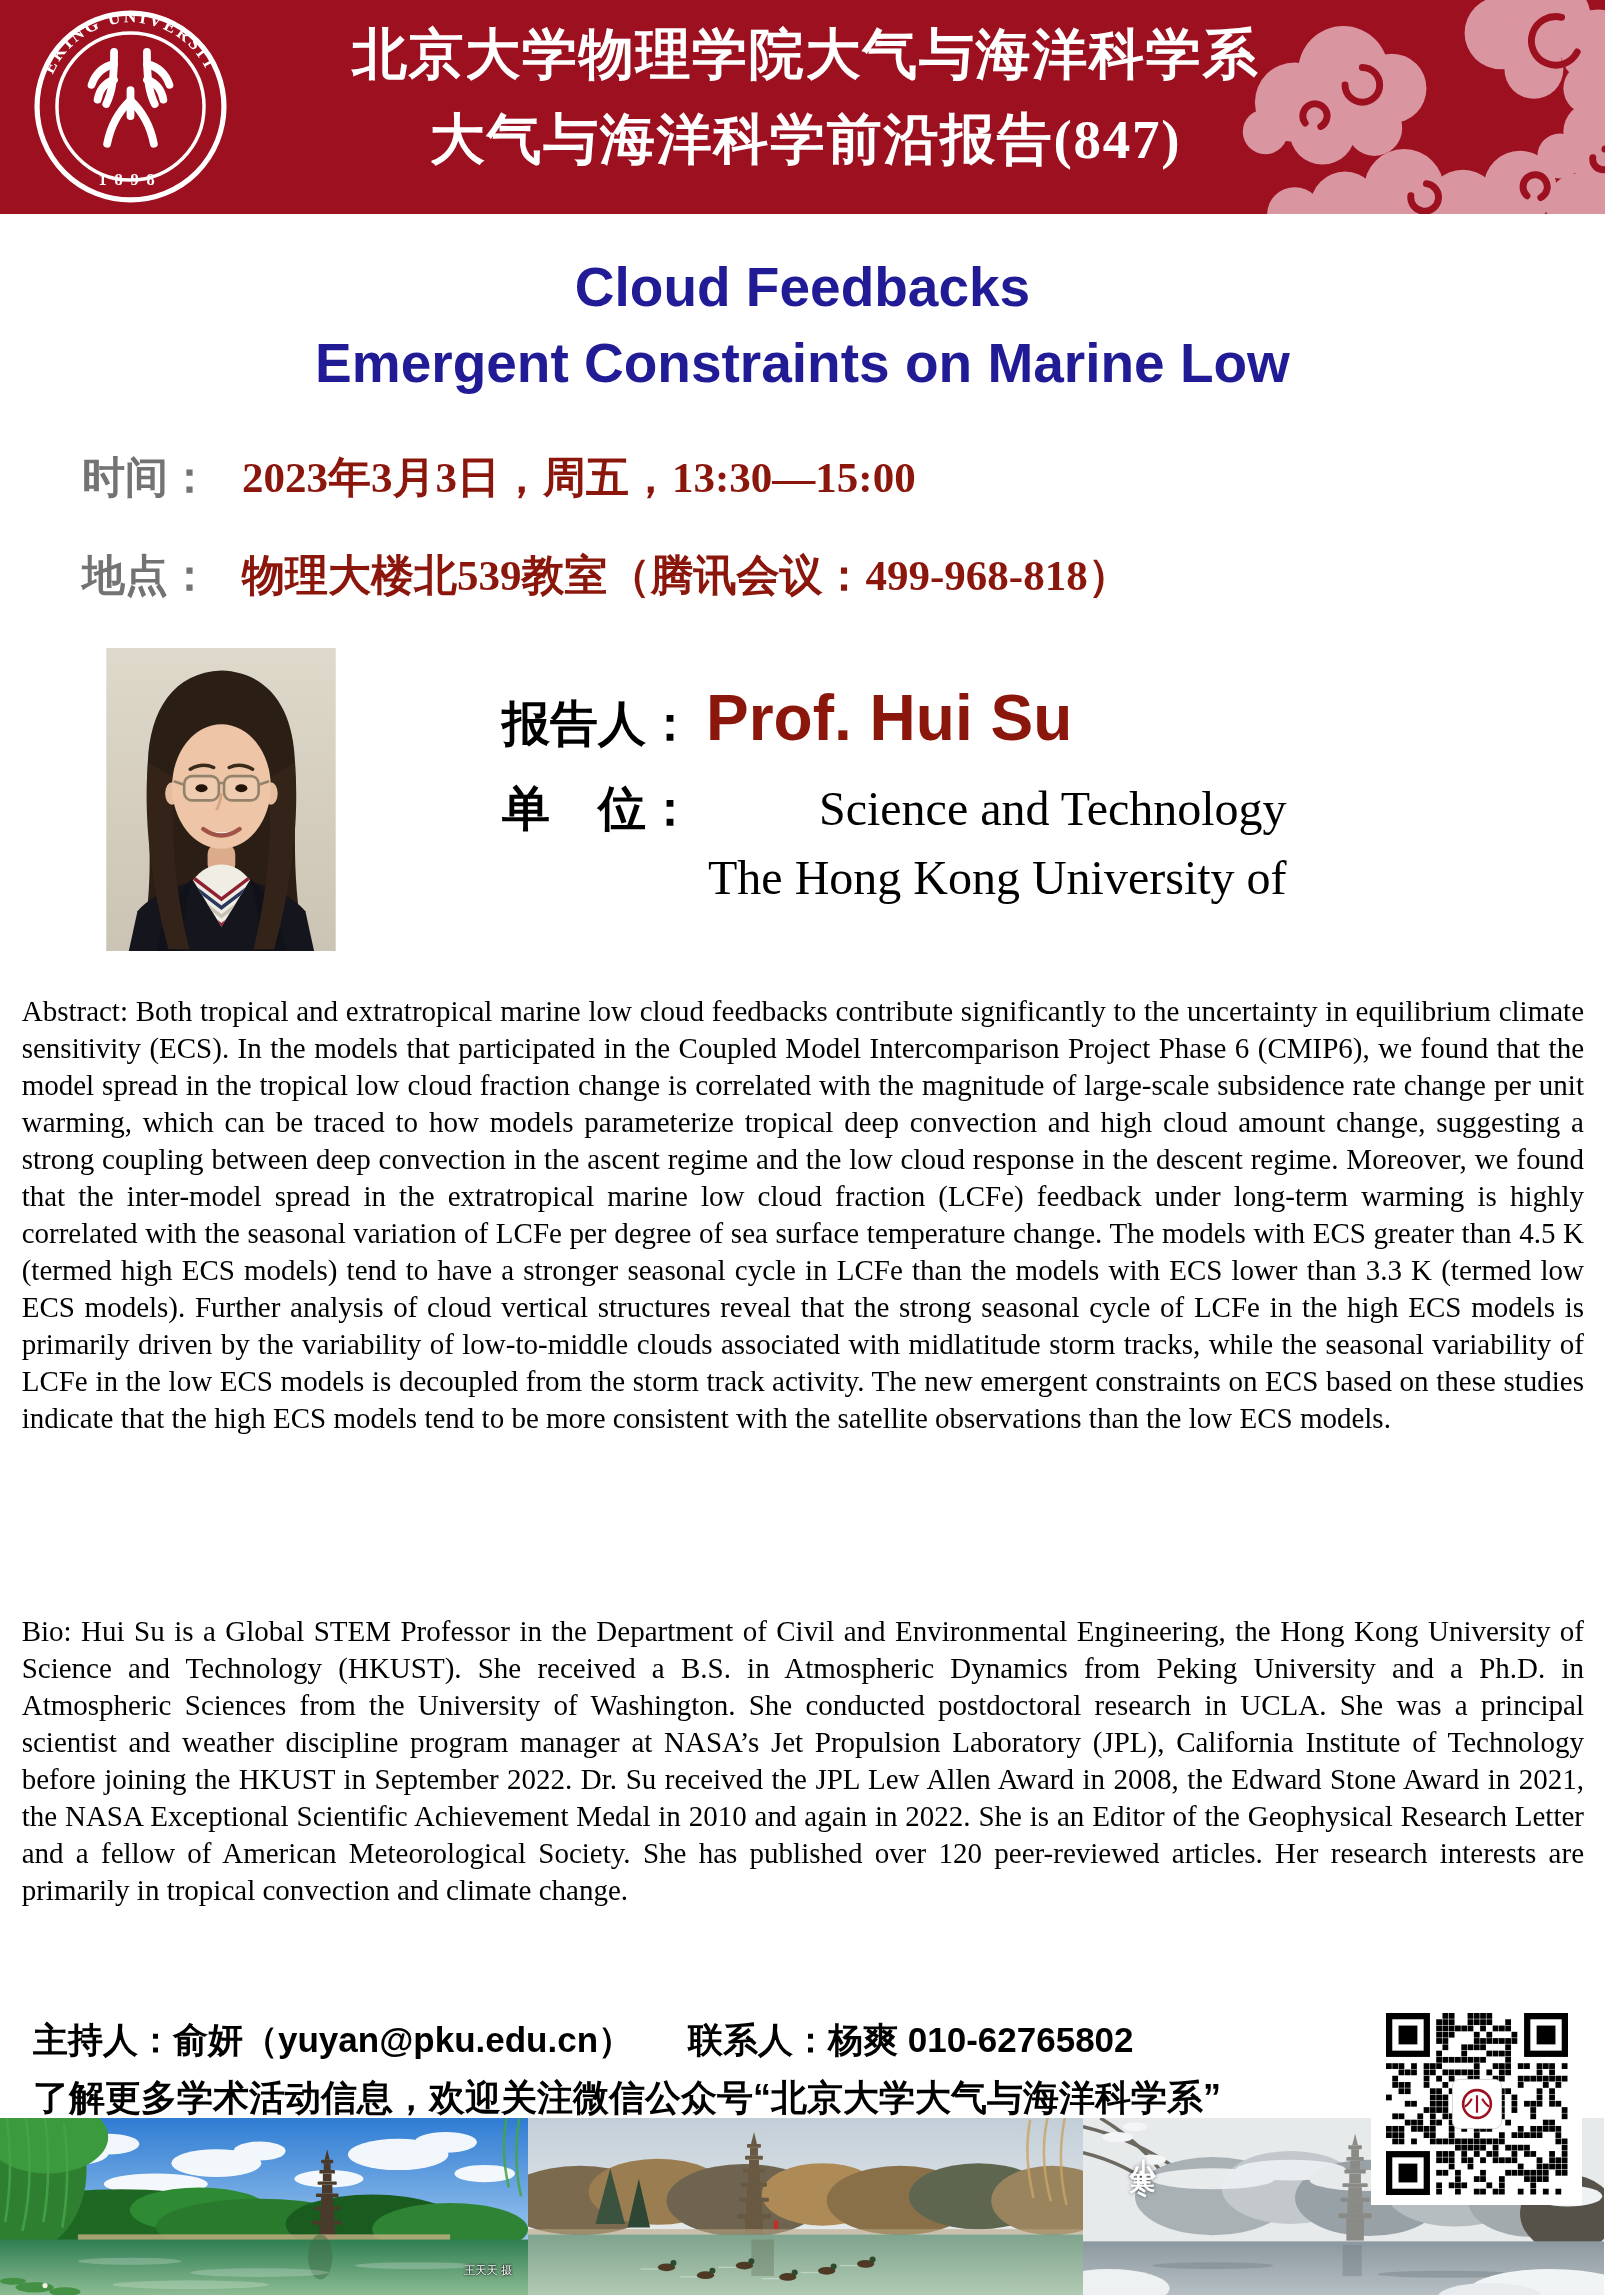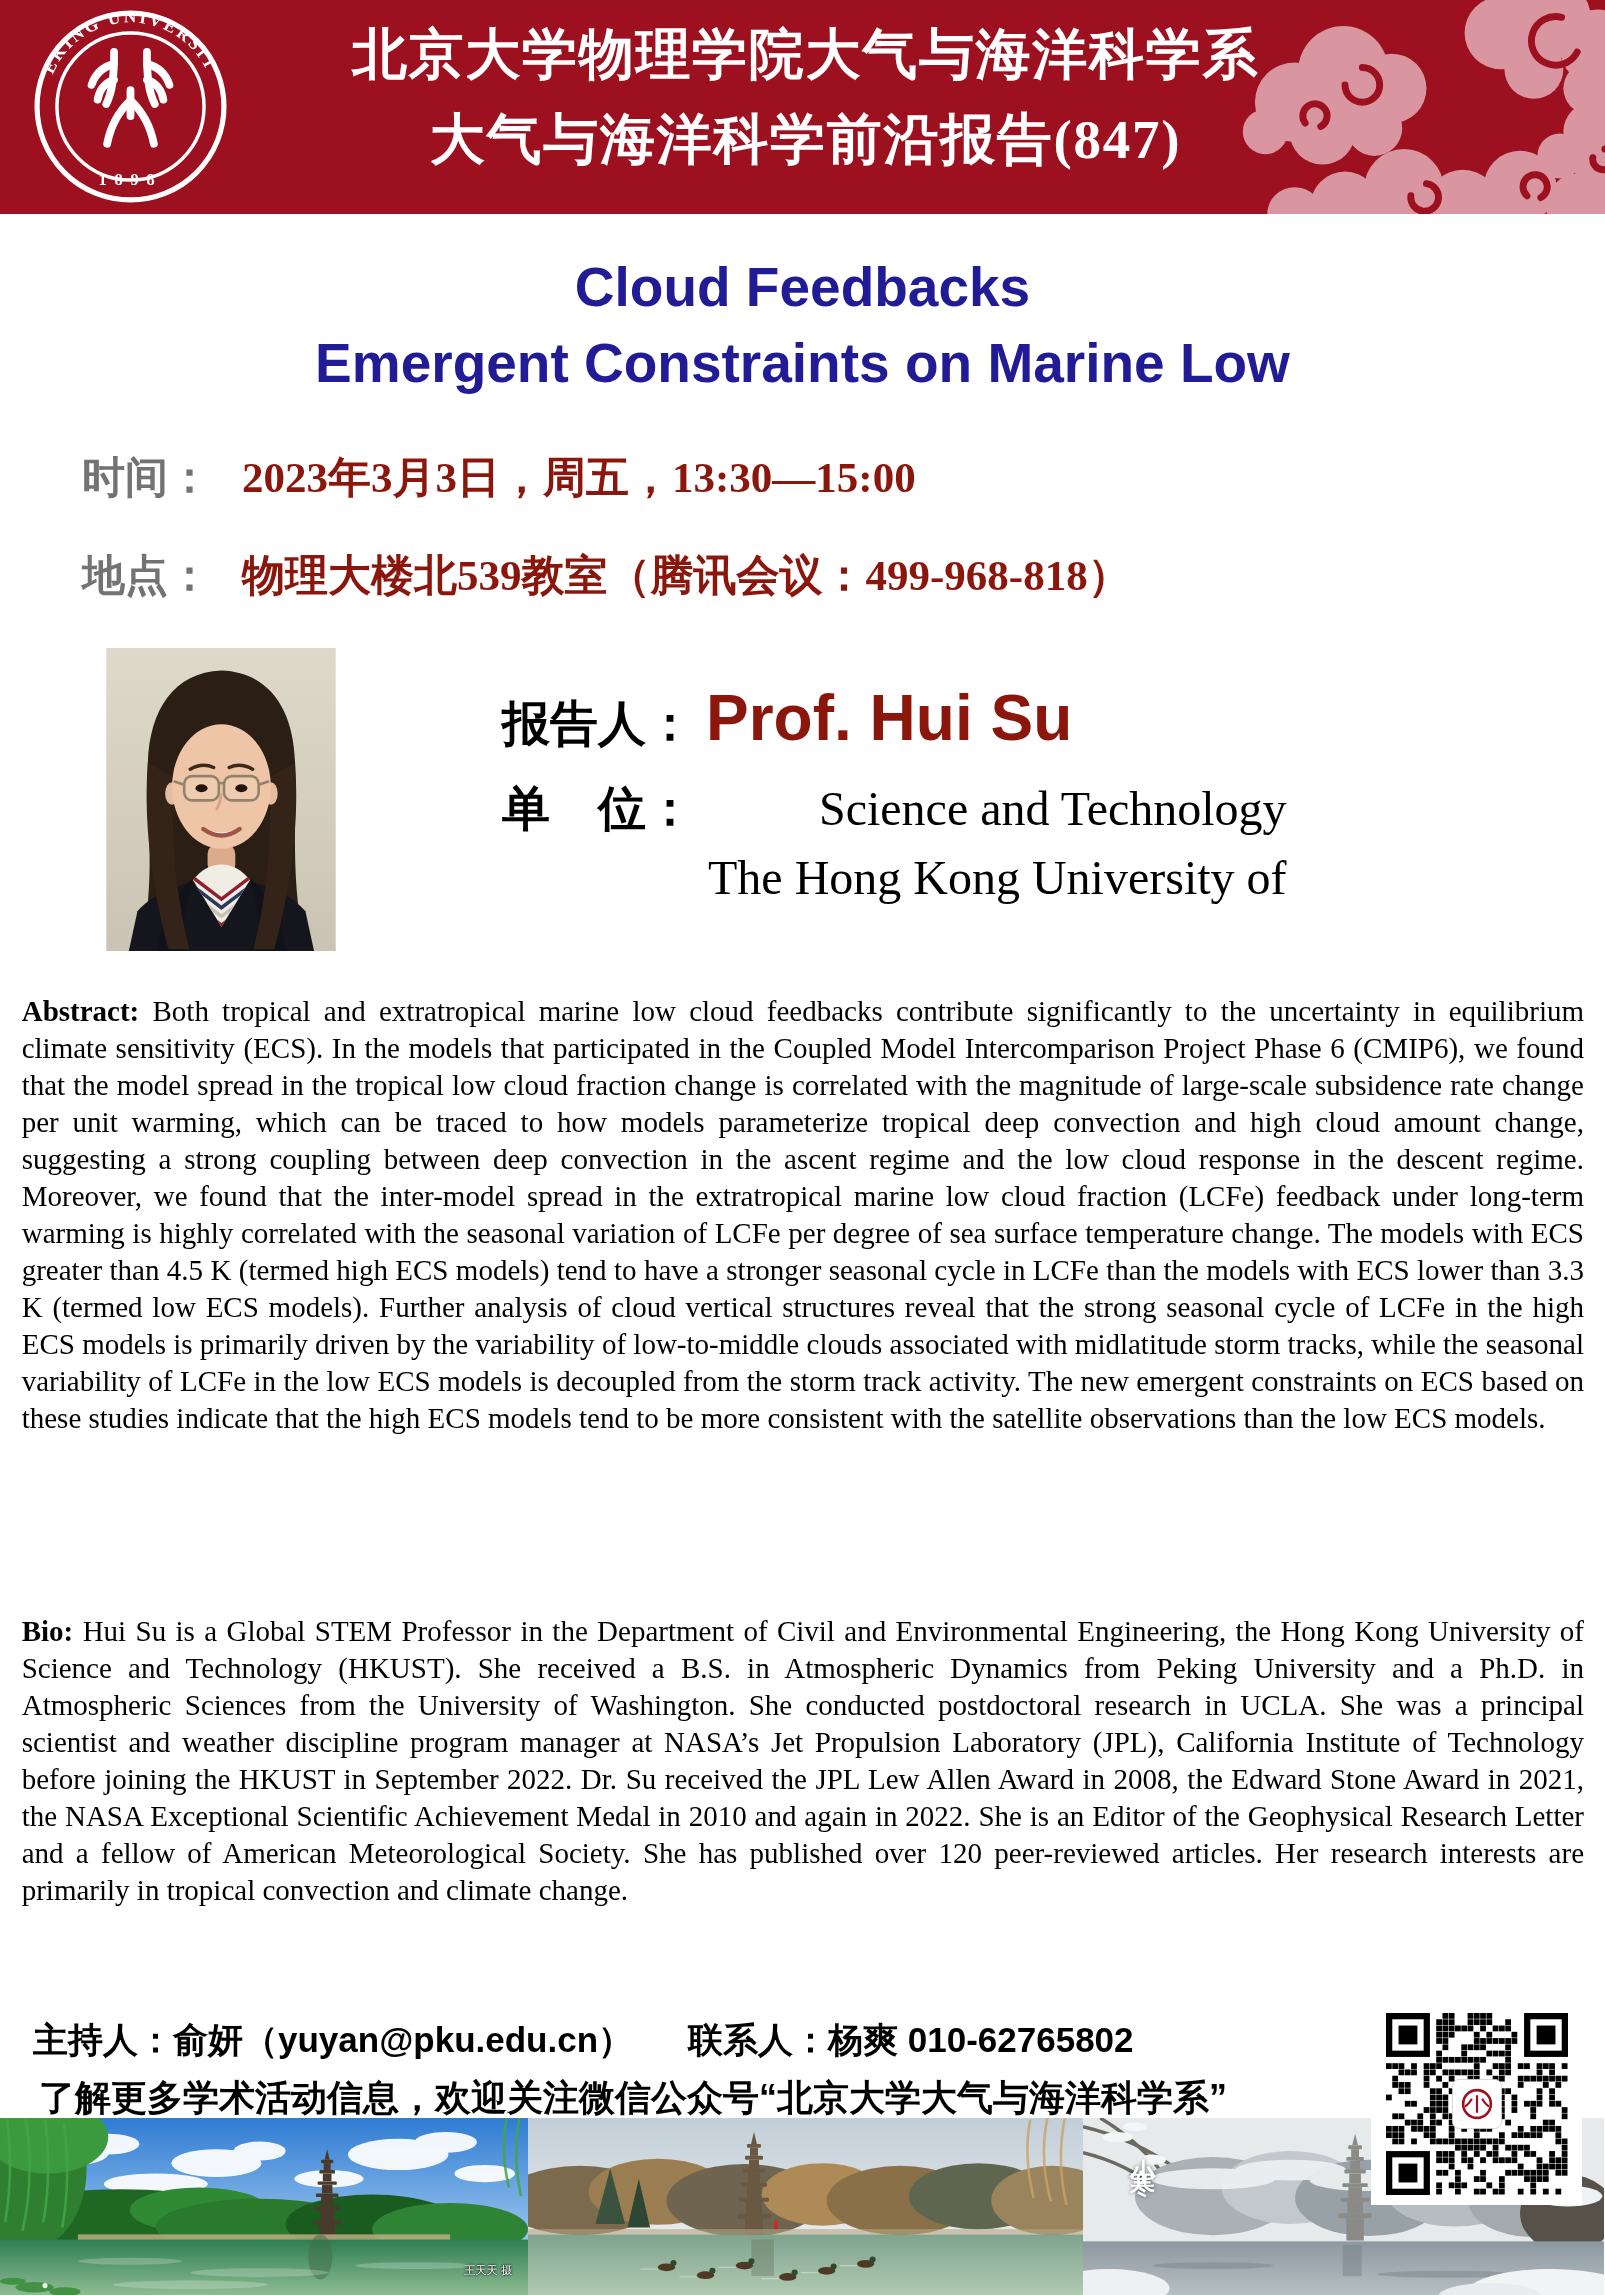--- a/index.html
+++ b/index.html
@@ -37,25 +37,25 @@
   .speaker-name-label{font-size:48px;font-weight:bold;}
   .speaker-name{font-size:64px;font-weight:bold;color:var(--accent-red);margin-left:12px;}
   .affil-row{position:absolute;left:502px;top:774px;display:flex;white-space:nowrap;text-align:right;}
   .affil-label{font-size:48px;font-weight:bold;line-height:69px;}
   .affil-value{font-family:"Liberation Serif",serif;font-size:48px;line-height:69px;margin-left:14px;}
   
   .para{position:absolute;left:21.7px;right:21px;font-family:"Liberation Serif",serif;
     font-size:29px;line-height:37px;text-align:justify;color:#000;}
   .para.abstract{top:993px;}
   .para.bio{top:1613px;}
-  .para-label{font-weight:bold;margin-top:26px;}
+  .para-label{font-weight:normal;margin-top:26px;}
   
   .footer-host{position:absolute;left:33px;top:2017px;font-size:35px;font-weight:600;white-space:nowrap;}
   .footer-host .gap{margin-left:55px;margin-top:40px;}
-  .footer-follow{position:absolute;left:39px;top:2074px;font-size:36px;font-weight:600;white-space:nowrap;}
+  .footer-follow{position:absolute;left:33px;top:2074px;font-size:36px;font-weight:600;white-space:nowrap;}
   
   .photo-strip{position:absolute;left:0;top:2118px;width:1605px;height:178px;display:flex;z-index:1;}
   .photo-strip svg{display:block;height:178px;}
   .photo-credit{position:absolute;left:464px;top:2263px;z-index:2;color:#fff;font-size:11.3px;
     text-shadow:0 0 2.6px #000,0 0 1.7px #000;}
   .season-caption{position:absolute;left:1126px;top:2138px;z-index:2;color:#fff;font-size:26px;
     font-weight:600;writing-mode:vertical-rl;letter-spacing:10.4px;text-shadow:0 0 3.5px rgba(0,0,0,.55);}
   
   .qr-panel{position:absolute;left:1371px;top:2003px;width:211px;height:202px;background:#fff;z-index:3;}
   .qr-panel svg{display:block;margin:9.5px auto 0 auto;}

